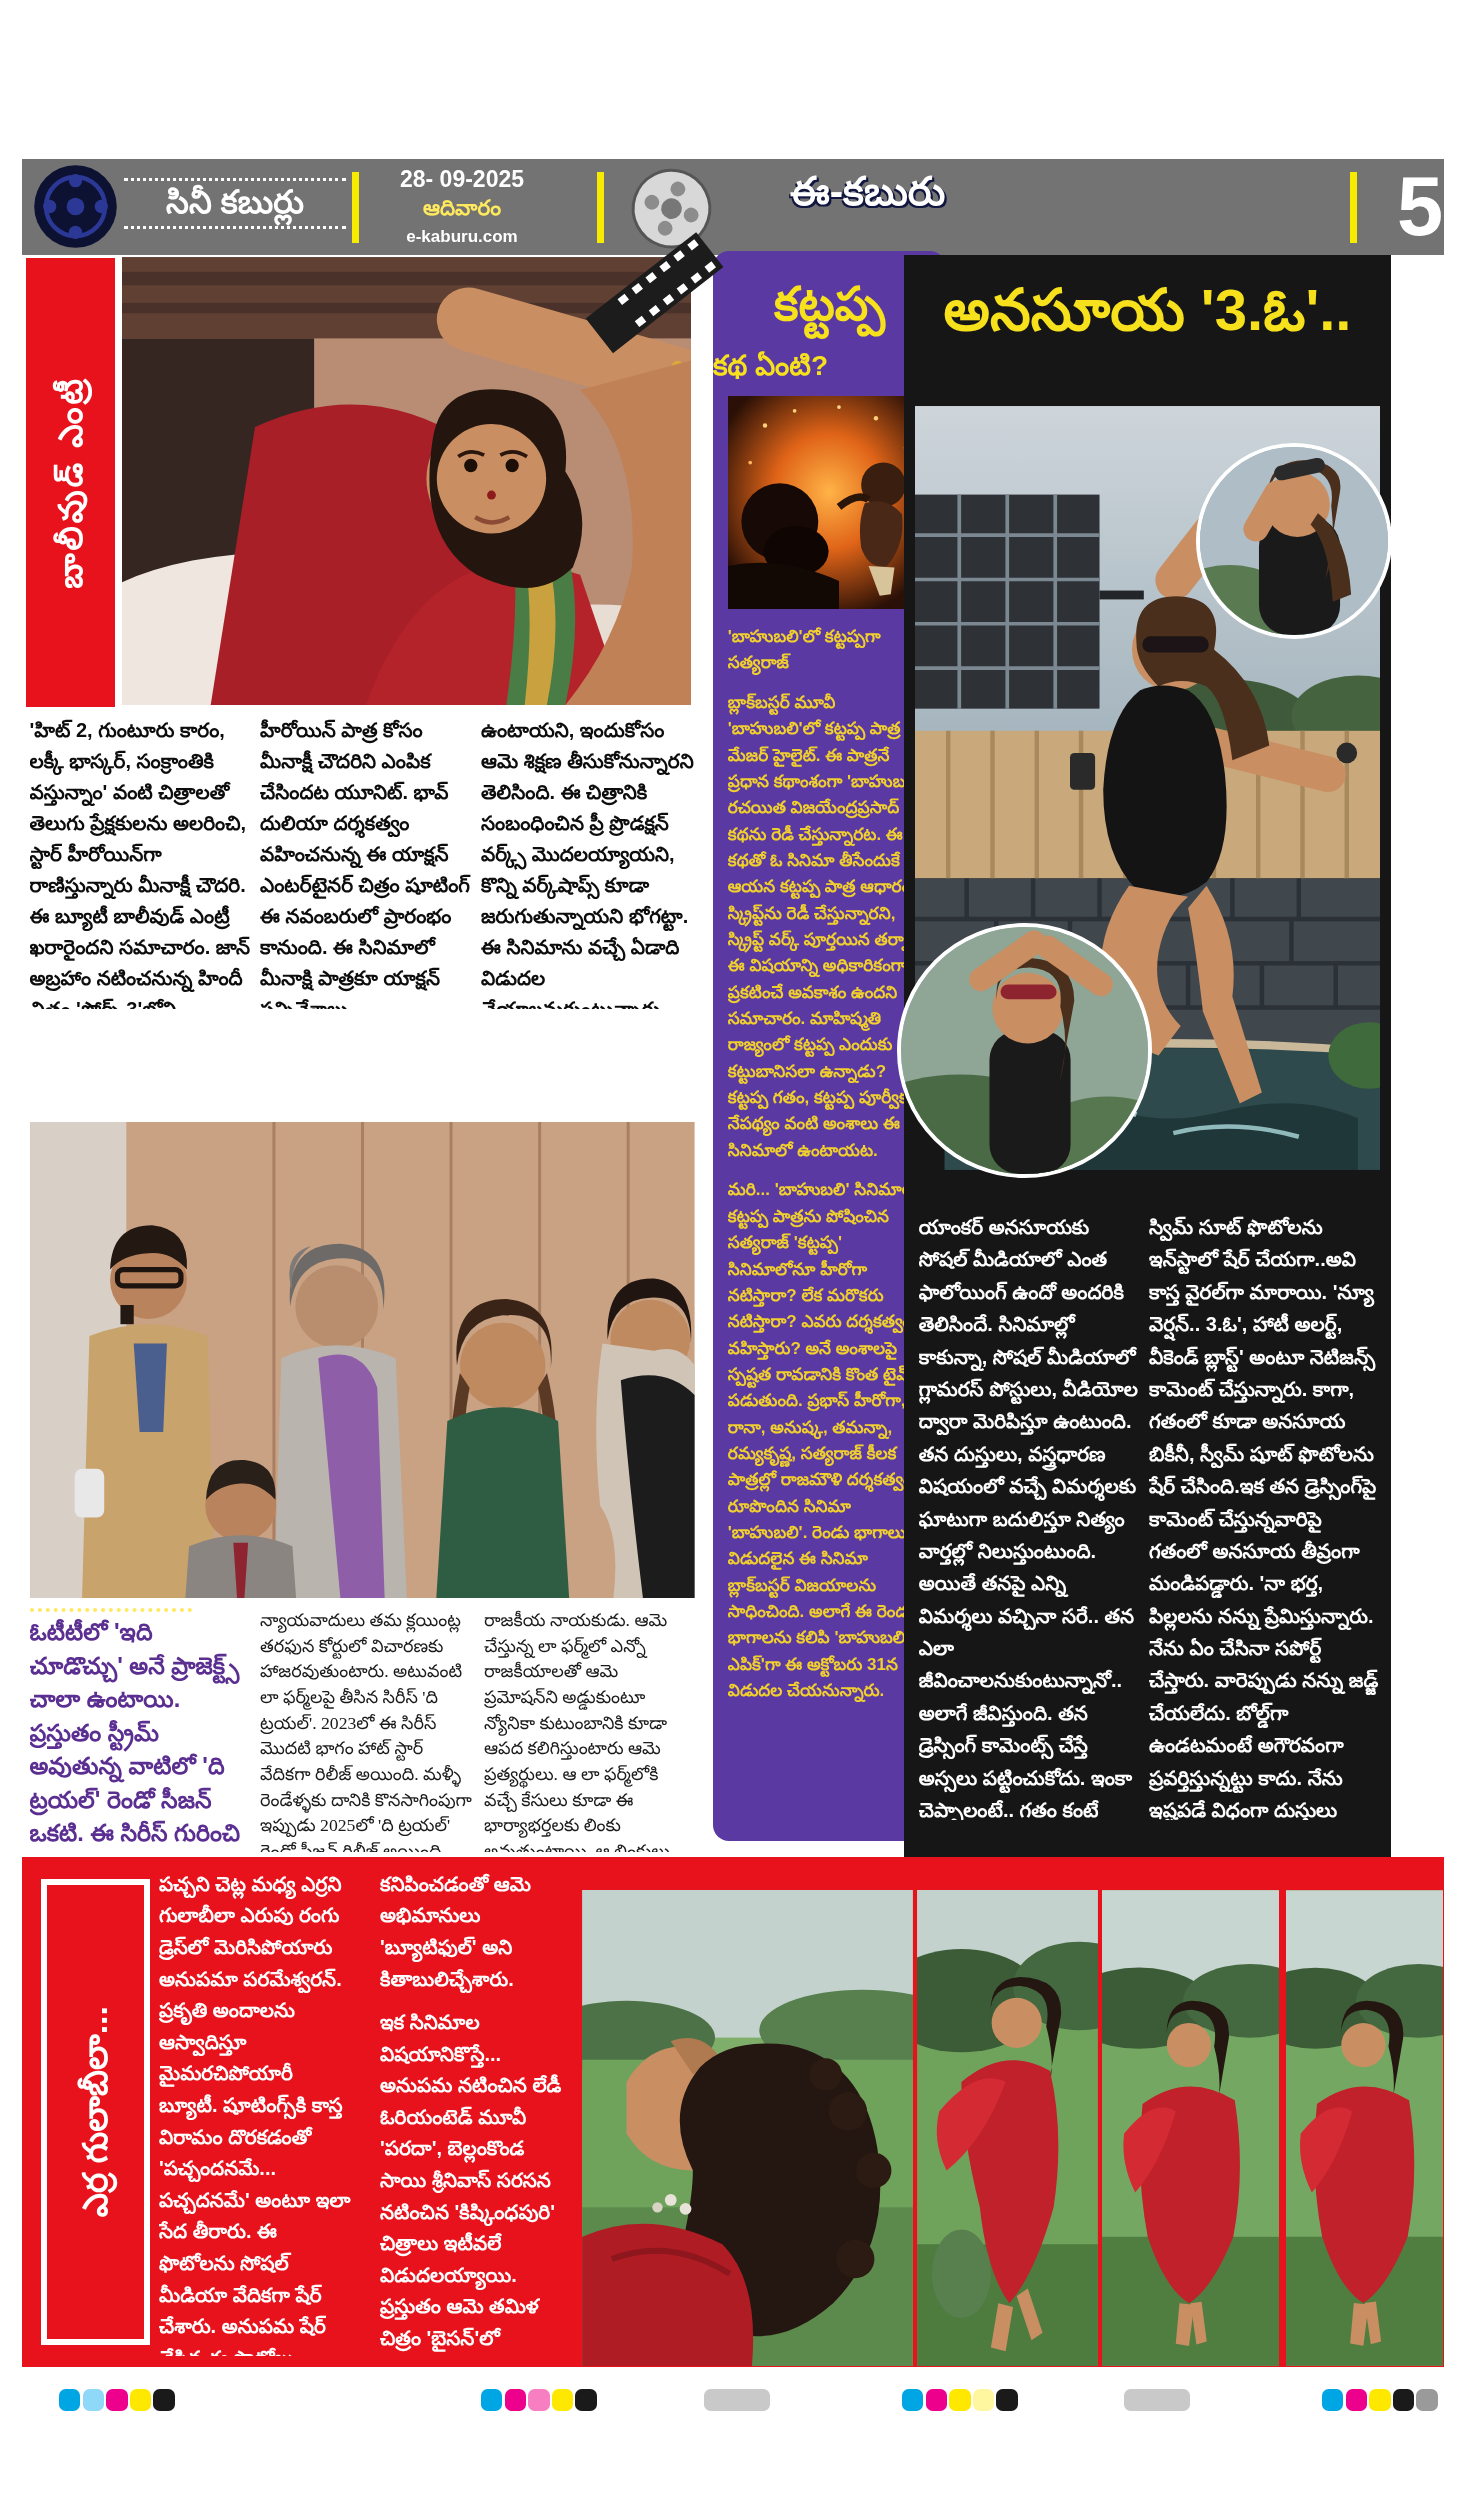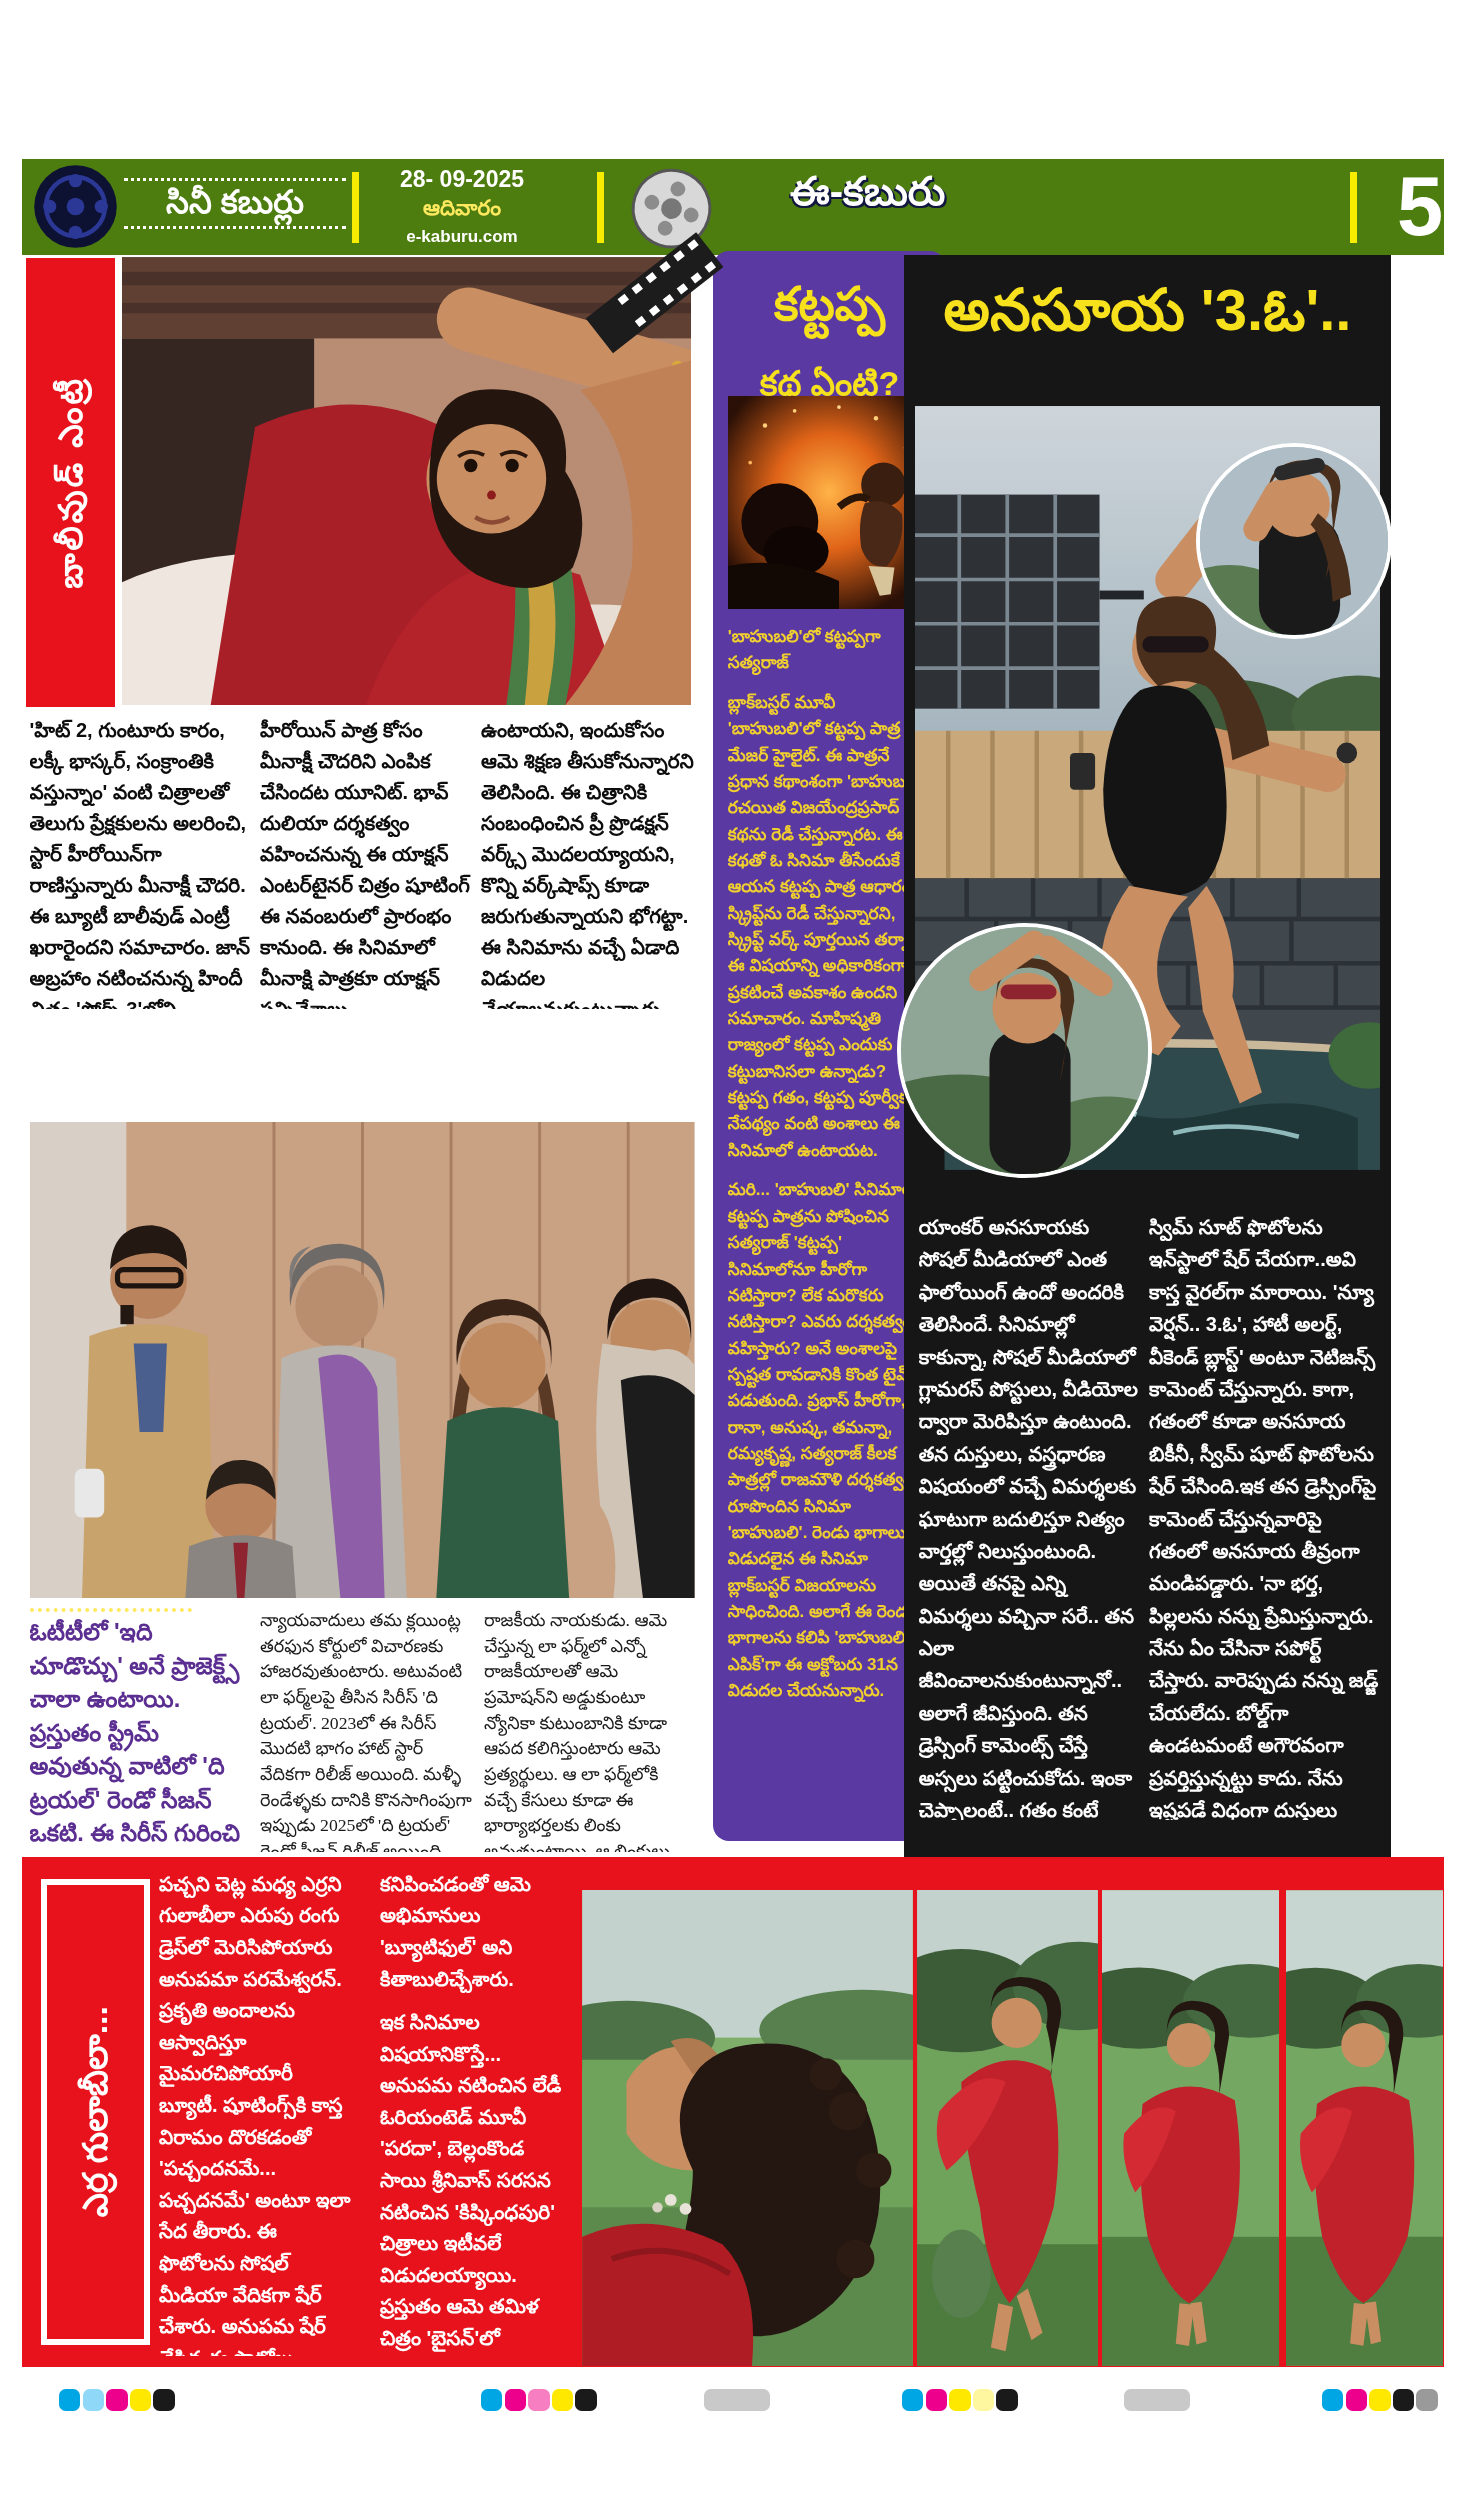--- a/index.html
+++ b/index.html
@@ -1,20 +1,20 @@
 <!DOCTYPE html>
 <html style="font-size:11.8px"><head>
 <meta charset="utf-8">
 <style>
   html,body{margin:0;padding:0;background:#ffffff;}
   body{font-family:"Liberation Sans", sans-serif;}
   #page{position:relative;width:1466px;height:2512px;background:#ffffff;overflow:hidden;}
   .abs{position:absolute;}
   
-  #header{left:22px;top:159px;width:1422px;height:96px;background:#4d7c0f;}
+  #header{left:22px;top:159px;width:1422px;height:96px;background:#737373;}
   .ydiv{width:7.4px;height:71px;top:12.6px;background:#f7ec00;}
   #brand{left:102px;top:19px;width:222px;padding:4.4px 0;border-top:3.7px dotted #fff;border-bottom:3.7px dotted #fff;
          color:#fff;font-size:32.5px;font-weight:800;text-align:center;line-height:1.1;}
   #dateblock{left:329px;top:5.9px;width:222px;text-align:center;color:#fff;font-weight:700;}
   #dateblock .d1{font-size:23px;margin-top:1.5px;}
   #dateblock .d2{font-size:21.4px;color:#ffe95e;margin-top:3px;}
   #dateblock .d3{font-size:17px;margin-top:2px;}
   #masthead{left:768px;top:10.3px;width:443px;text-align:left;color:#fff;font-size:40px;font-weight:800;
             text-shadow:2.2px 2.2px 0 #10163f, -1.5px 1.5px 0 #10163f;}
   #pagenum{left:1350px;top:0px;width:96px;color:#fff;font-size:83px;font-weight:800;text-align:center;}
@@ -33,21 +33,21 @@
   #trial-photo{left:29.5px;top:1122px;width:665px;height:476px;}
   .serifcol{font-family:"Liberation Serif", serif;font-weight:400;color:#1a1a1a;font-size:17.7px;line-height:1.45;overflow:hidden;}
   #t-col1{left:29.5px;top:1608px;width:222px;height:244px;}
   #t-col2{left:260px;top:1608px;width:216px;height:244px;}
   #t-col3{left:484px;top:1608px;width:210px;height:244px;}
   .intro{color:#5b2e91;font-weight:800;font-size:23.6px;line-height:1.42;font-family:"Liberation Sans",sans-serif;}
   .intro::before{content:"";display:block;width:162px;border-top:4.4px dotted #ffe95e;margin-bottom:4.4px;}
   
   #kattappa{left:713px;top:251px;width:233px;height:1590px;background:#5a3aa2;overflow:hidden;border-radius:16px;}
   #kattappa .h1{margin-top:25px;text-align:center;color:#f6e11c;font-size:47px;font-weight:800;}
-  #kattappa .h2{text-align:center;color:#f6e11c;font-size:34px;font-weight:800;margin-top:21px;}
+  #kattappa .h2{color:#f6e11c;font-size:28px;font-weight:800;margin-top:7px;}
   #kattappa-photo{left:14.8px;top:145px;width:202px;height:213px;}
   #kattappa .kbody{position:absolute;left:14.8px;top:373px;width:203px;height:1204px;color:#f0cf2e;
       font-size:17px;font-weight:700;line-height:1.55;overflow:hidden;}
   #kattappa .kbody p{margin:0 0 13.3px 0;}
   
   #anasuya{left:904px;top:255px;width:487px;height:1804px;background:#161616;overflow:visible;}
   #anasuya .h1{margin-top:20.7px;text-align:center;color:#f6e11c;font-size:58px;font-weight:800;}
   #anasuya .h2{text-align:center;color:#f6e11c;font-size:33px;font-weight:800;margin-top:10.3px;}
   #anasuya-photo{left:11px;top:151px;width:465px;height:764px;}
   .inset{border-radius:50%;border:4.4px solid #fff;overflow:hidden;background:#9fb4bd;}

